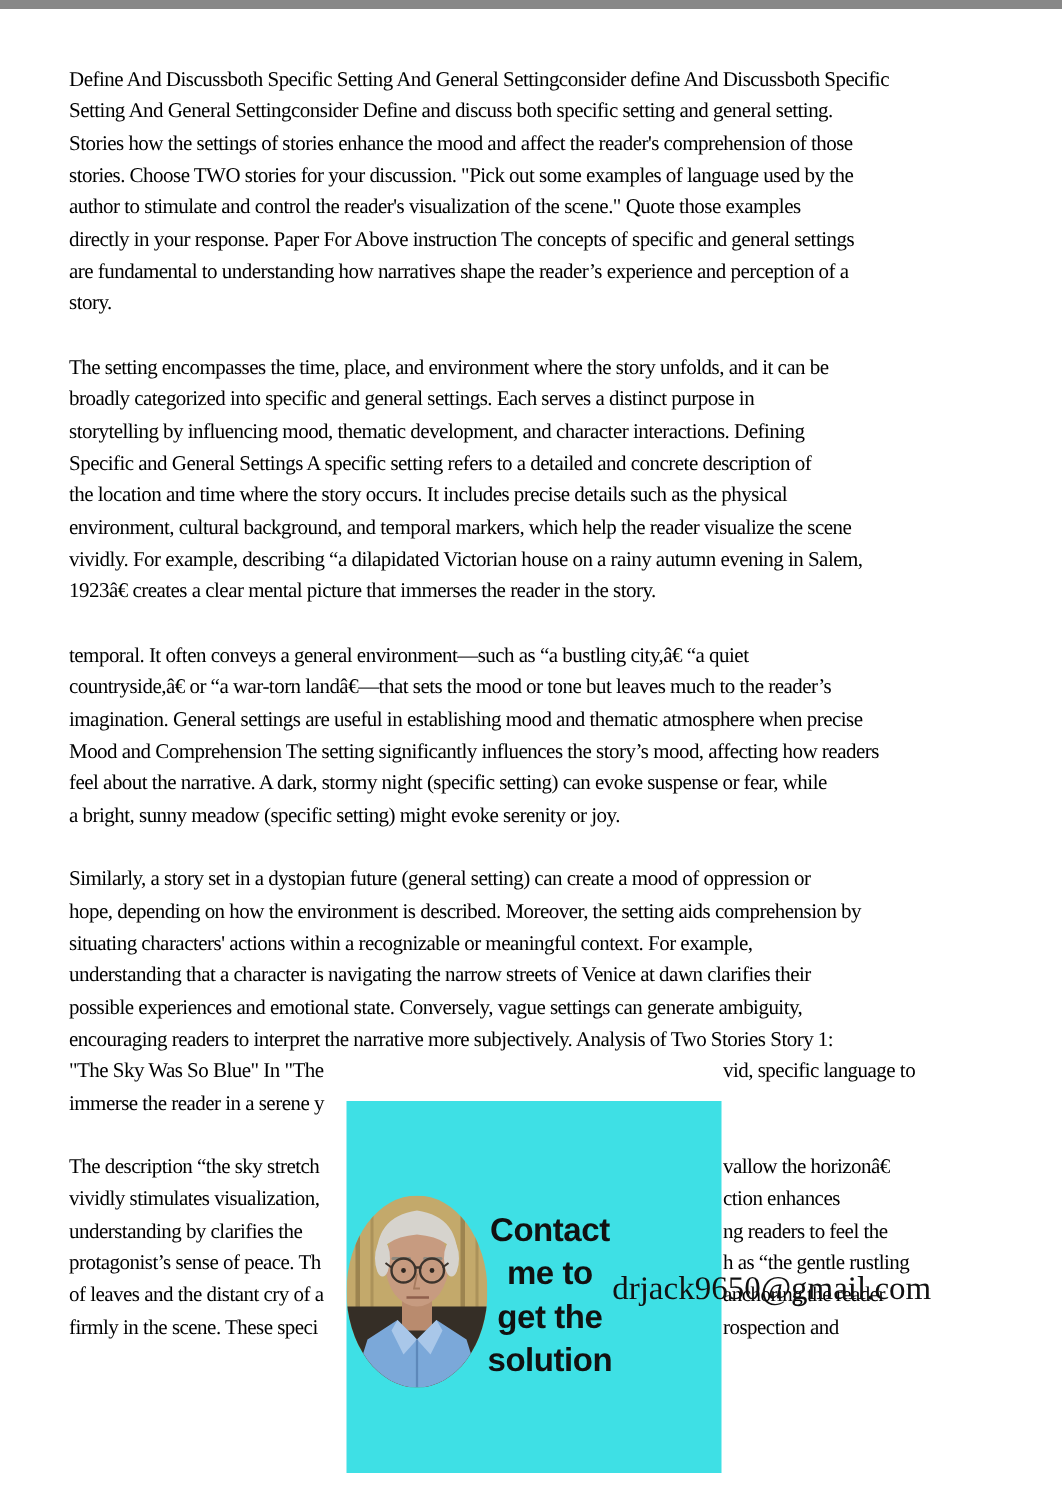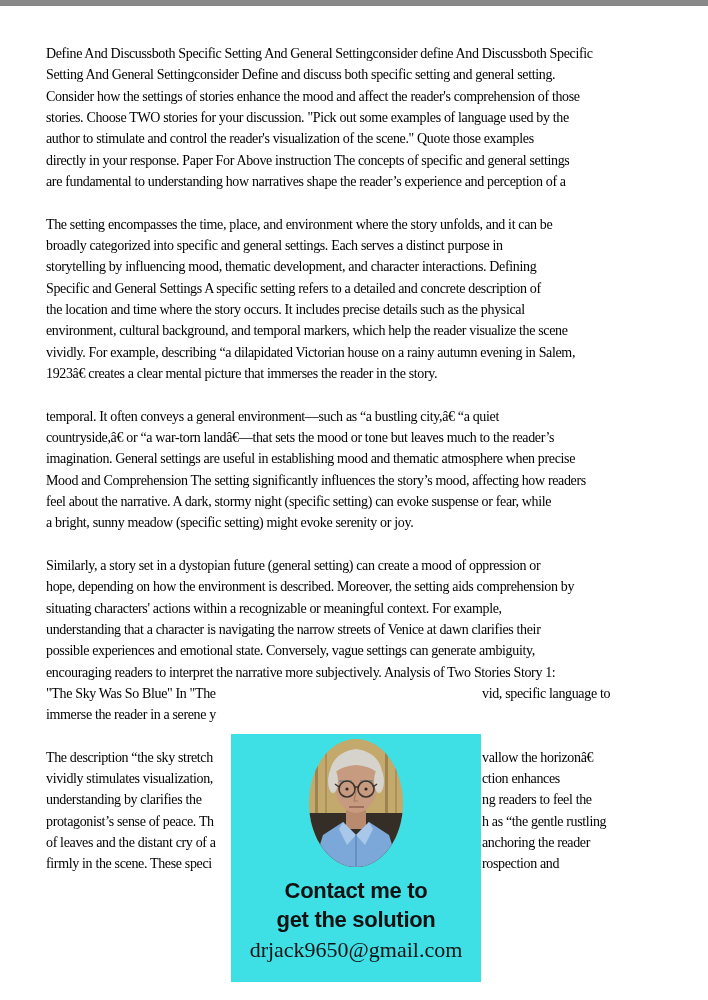--- a/index.html
+++ b/index.html
@@ -26,21 +26,21 @@
     white-space:nowrap;
   }
   .frag-right{
     position:absolute;
     left:436px;top:0;text-align:center;
   }
   .overlay{
     position:absolute;
     left:231px;top:728px;
     width:250px;height:248px;
-    display:flex;flex-direction:column;align-items:center;
+    display:flex;flex-direction:row;align-items:center;
     z-index:5;
   }
   .photo{
     width:94px;height:128px;
     margin-top:5px;
     border-radius:50%;
     overflow:hidden;
     flex:0 0 auto;
   }
   .promo-heading{
@@ -63,25 +63,26 @@
 </style>
 </head>
 <body>
 
 <div class="page" style="background: rgb(255, 255, 255); color: rgb(0, 0, 0);">
 
   <div class="doc" id="doc">
       <div class="para">
         <div class="line">Define And Discussboth Specific Setting And General Settingconsider define And Discussboth Specific</div>
         <div class="line">Setting And General Settingconsider Define and discuss both specific setting and general setting.</div>
-        <div class="line">Consider how the settings of stories enhance the mood and affect the reader's comprehension of those</div>
+        <div class="line">Stories how the settings of stories enhance the mood and affect the reader's comprehension of those</div>
         <div class="line">stories. Choose TWO stories for your discussion. "Pick out some examples of language used by the</div>
         <div class="line">author to stimulate and control the reader's visualization of the scene." Quote those examples</div>
         <div class="line">directly in your response. Paper For Above instruction The concepts of specific and general settings</div>
         <div class="line">are fundamental to understanding how narratives shape the reader’s experience and perception of a</div>
+        <div class="line">story.</div>
       </div>
       <div class="para">
         <div class="line">The setting encompasses the time, place, and environment where the story unfolds, and it can be</div>
         <div class="line">broadly categorized into specific and general settings. Each serves a distinct purpose in</div>
         <div class="line">storytelling by influencing mood, thematic development, and character interactions. Defining</div>
         <div class="line">Specific and General Settings A specific setting refers to a detailed and concrete description of</div>
         <div class="line">the location and time where the story occurs. It includes precise details such as the physical</div>
         <div class="line">environment, cultural background, and temporal markers, which help the reader visualize the scene</div>
         <div class="line">vividly. For example, describing “a dilapidated Victorian house on a rainy autumn evening in Salem,</div>
         <div class="line">1923â€ creates a clear mental picture that immerses the reader in the story.</div>

